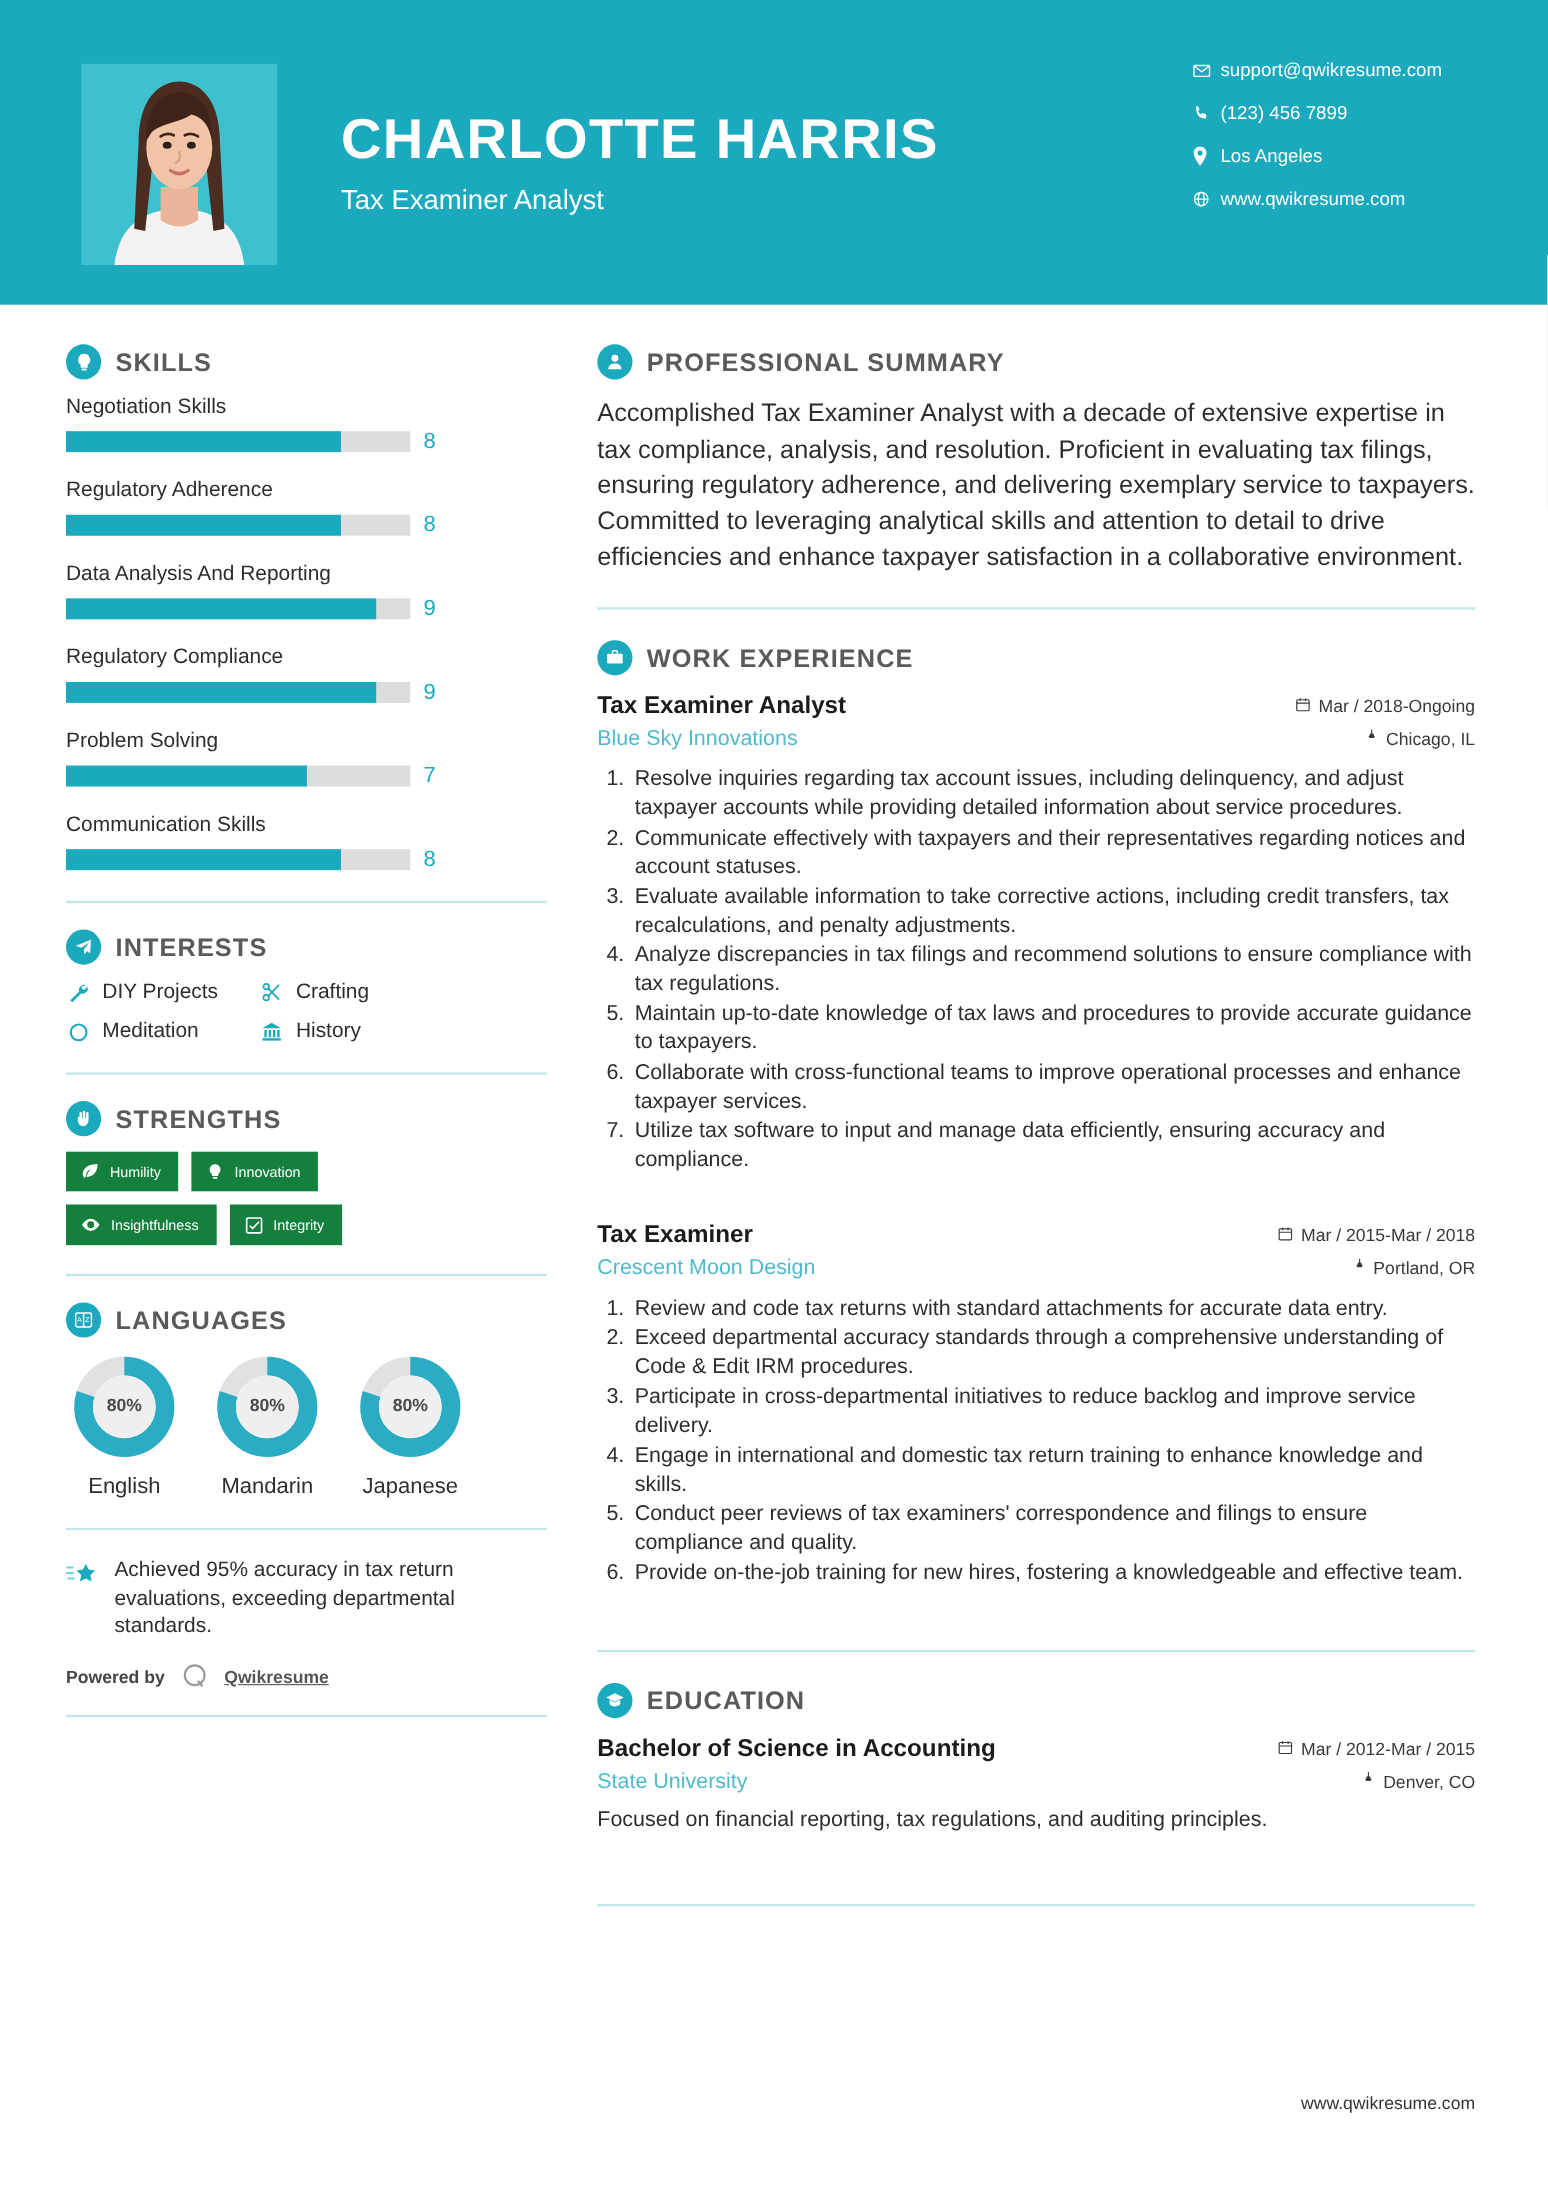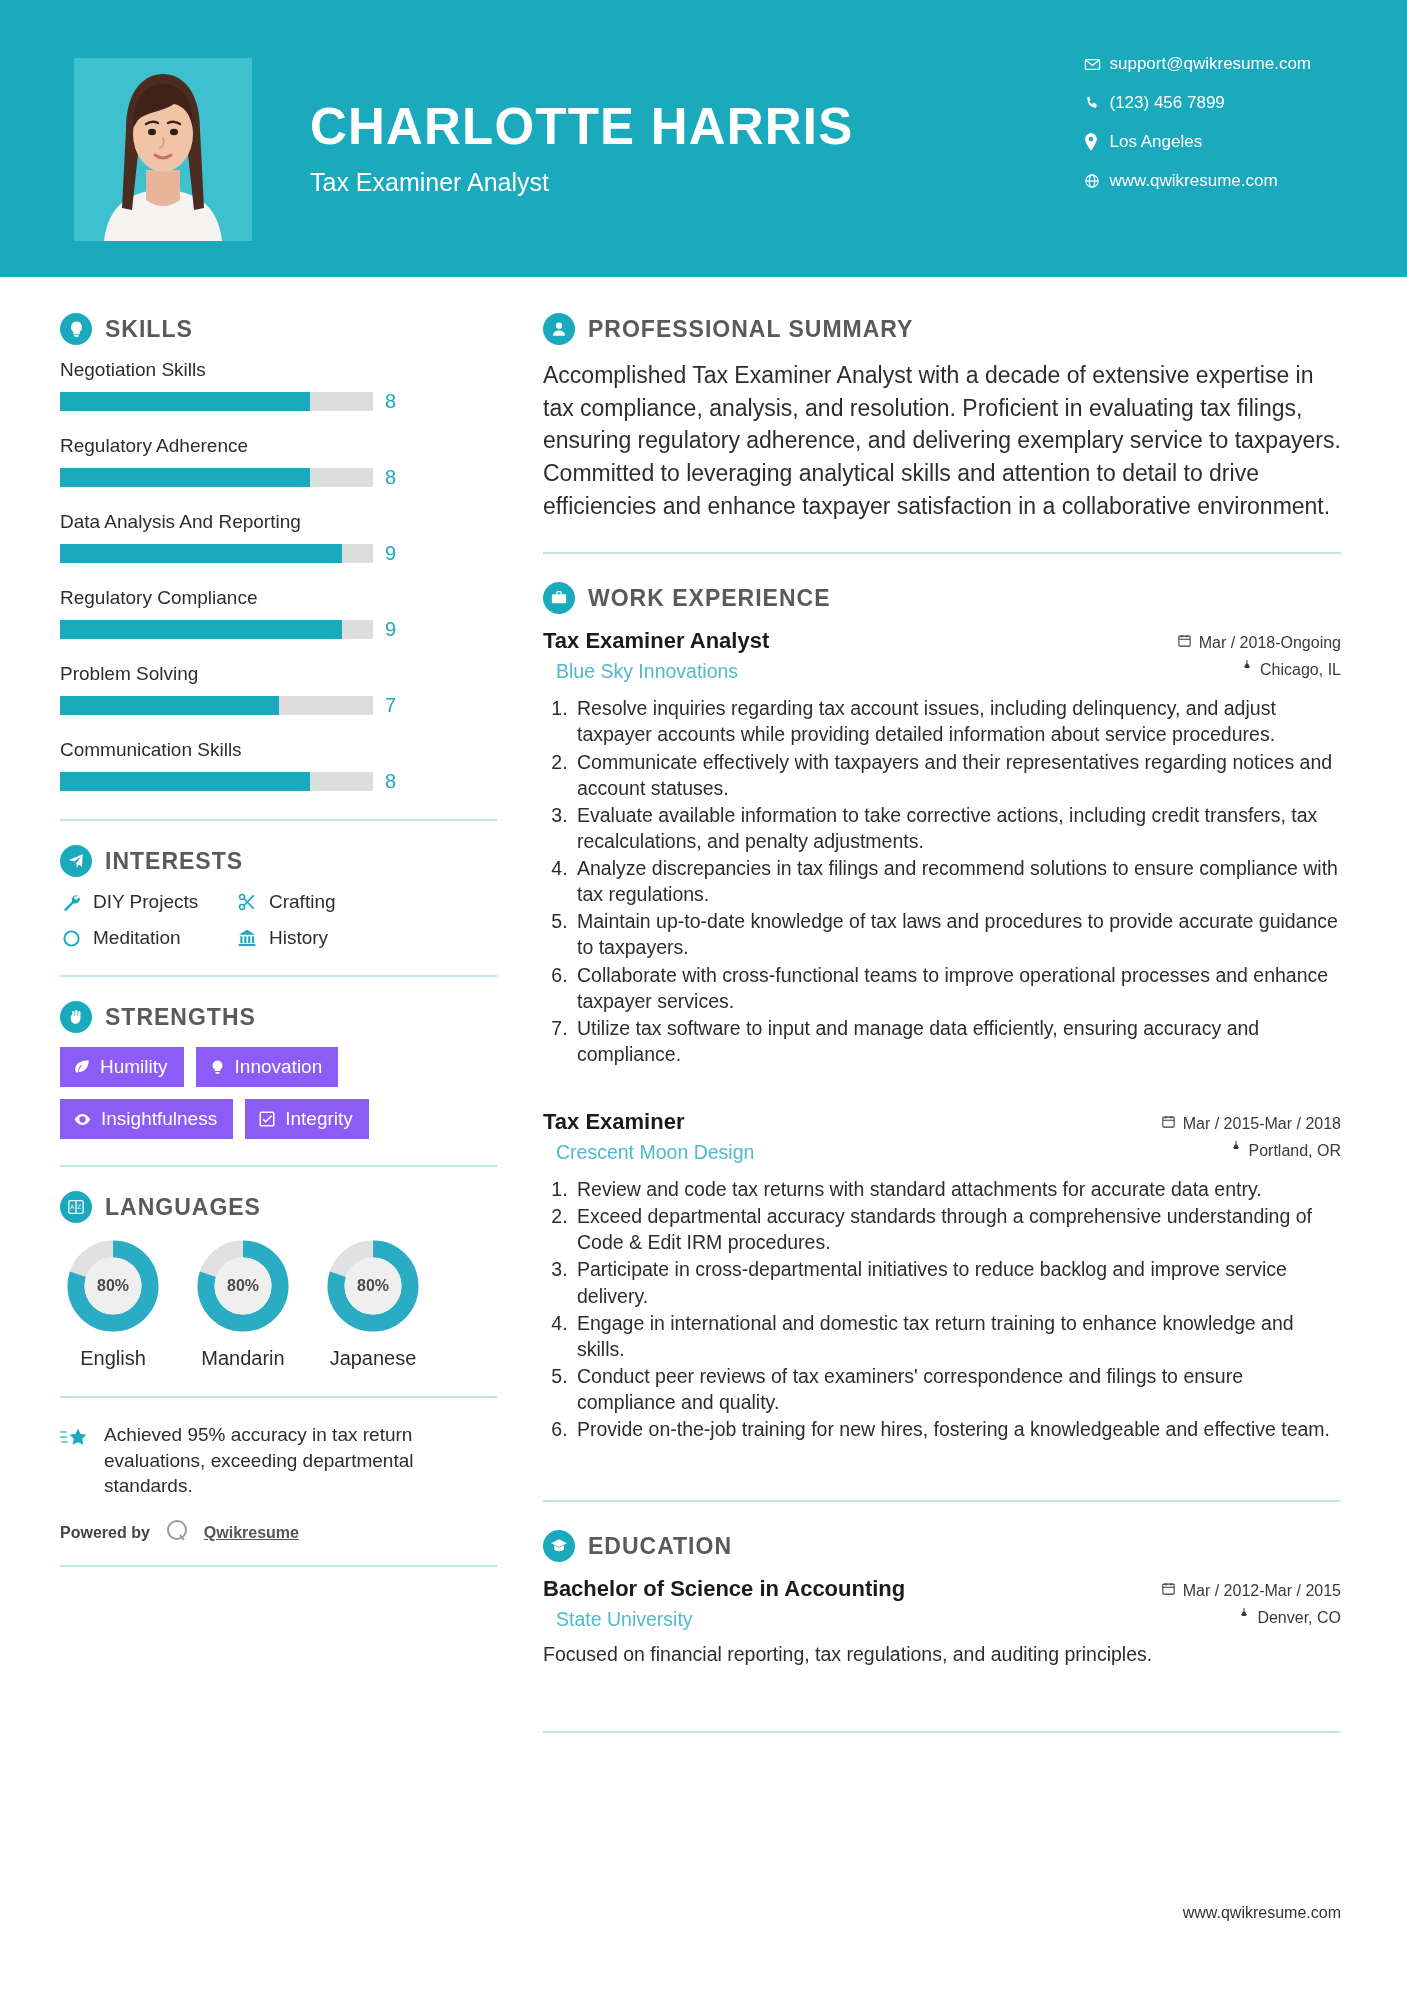--- a/index.html
+++ b/index.html
@@ -168,23 +168,23 @@
   }
   .interest-ico {
     width: 22px; height: 22px;
     display: flex; align-items: center; justify-content: center;
     flex: 0 0 22px;
   }
 
   
   .strength-rows { display: flex; flex-wrap: wrap; gap: 12px; margin-top: 4px; width: 360px; }
   .strength-tag {
-    background: #8b5cf6;
+    background: #15803d;
     color: #ffffff;
-    font-size: 19px;
+    font-size: 13px;
     padding: 9px 16px 9px 13px;
     display: flex;
     align-items: center;
     gap: 9px;
     white-space: nowrap;
   }
   .strength-ico { display:flex; align-items:center; }
 
   
   .langs { display: flex; gap: 24px; margin-top: 16px; }
@@ -246,23 +246,22 @@
     font-size: 16px;
     color: #3a3a3a;
     display: flex;
     align-items: center;
     gap: 7px;
     white-space: nowrap;
   }
   .job-sub {
     display: flex;
     justify-content: space-between;
-    align-items: flex-start;
+    align-items: flex-end;
     margin-top: 6px;
-    margin-left: 13px;
   }
   .job-company {
     font-size: 19.5px;
     color: #4fb9cd;
   }
   .job-bullets {
     margin: 12px 0 0 0;
     padding-left: 30px;
     font-size: 19.5px;
     color: #2d2d2d;

